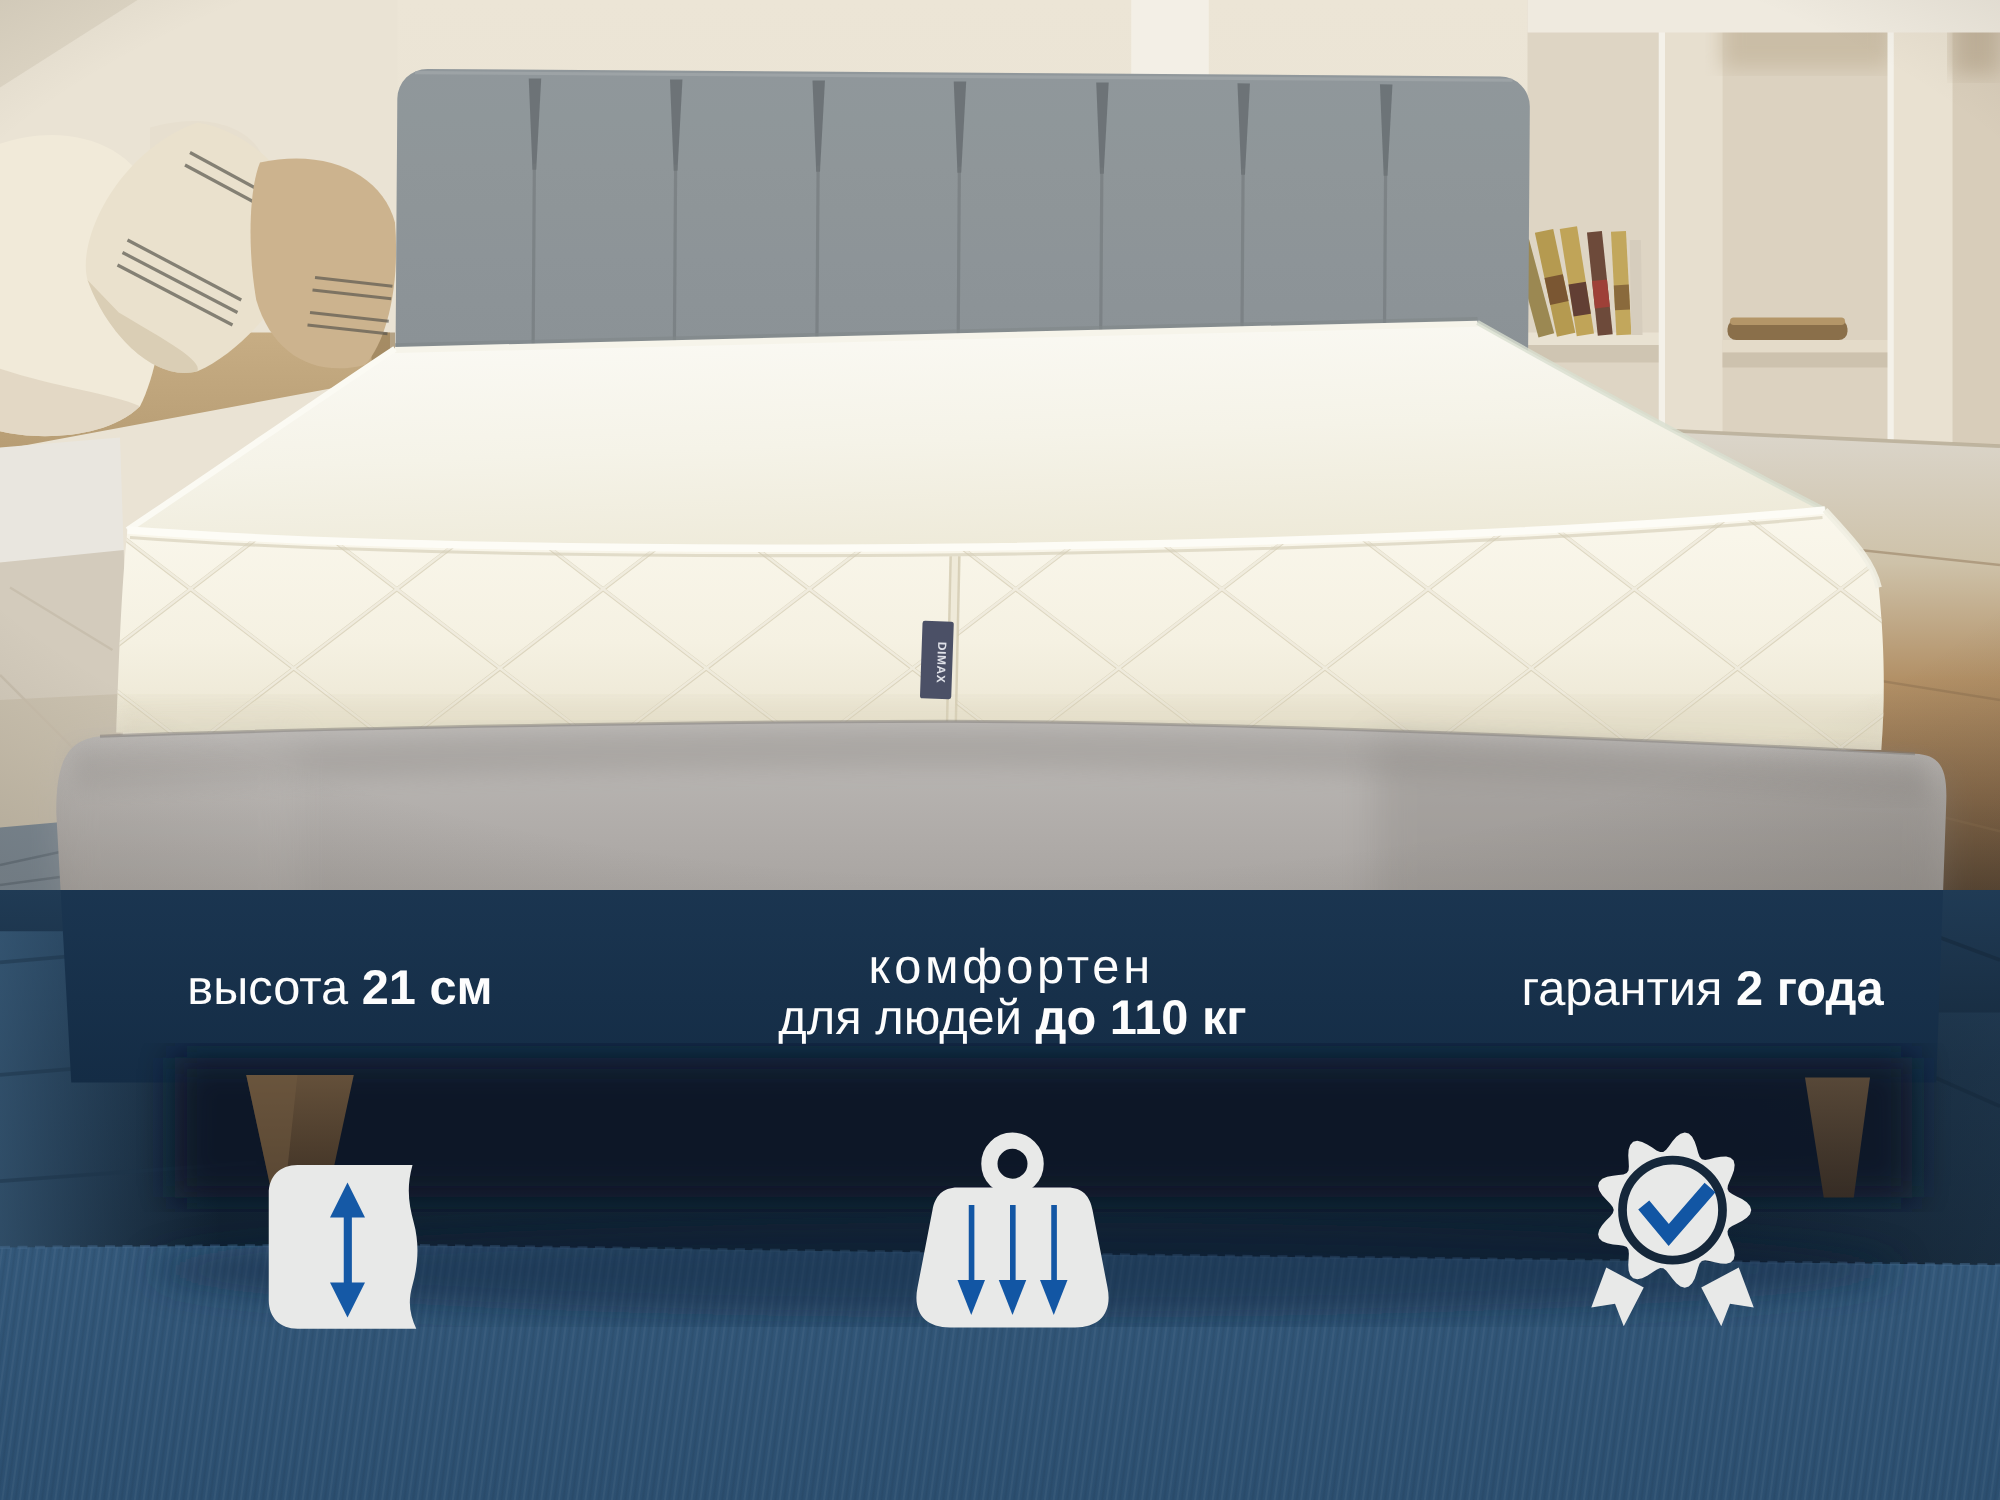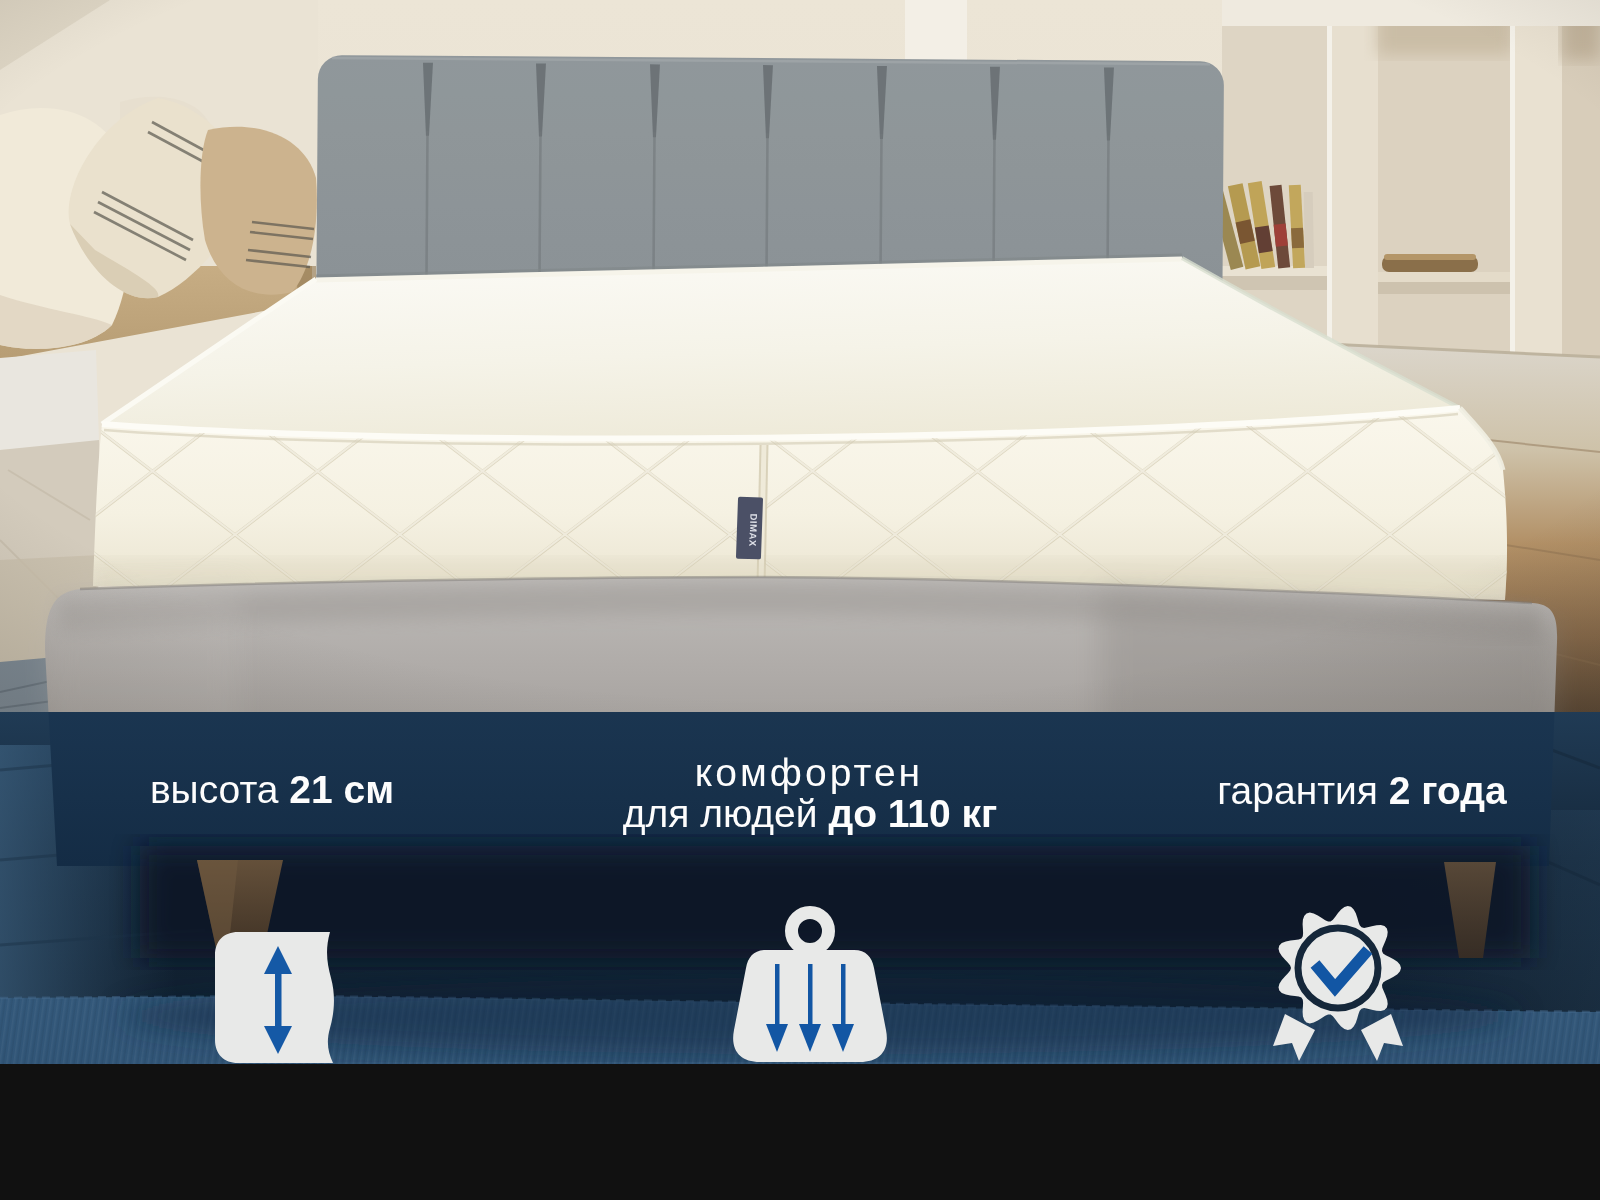--- a/index.html
+++ b/index.html
@@ -1,16 +1,16 @@
 <!DOCTYPE html>
 <html><head>
 <meta charset="utf-8">
 <style>
   html,body{margin:0;padding:0;background:#111;}
-  #stage{position:relative;width:1600px;height:1064px;overflow:hidden;font-family:"Liberation Sans",sans-serif;}
+  #stage{position:relative;width:1600px;height:1200px;overflow:hidden;font-family:"Liberation Sans",sans-serif;}
   svg{display:block}
 </style>
 </head>
 <body>
 <div id="stage">
 <svg width="1600" height="1200" viewBox="0 0 1600 1200">
 <defs>
   <linearGradient id="wallg" x1="0" y1="0" x2="0" y2="1">
     <stop offset="0" stop-color="#ece5d6"></stop>
     <stop offset="0.6" stop-color="#e8e1d2"></stop>

